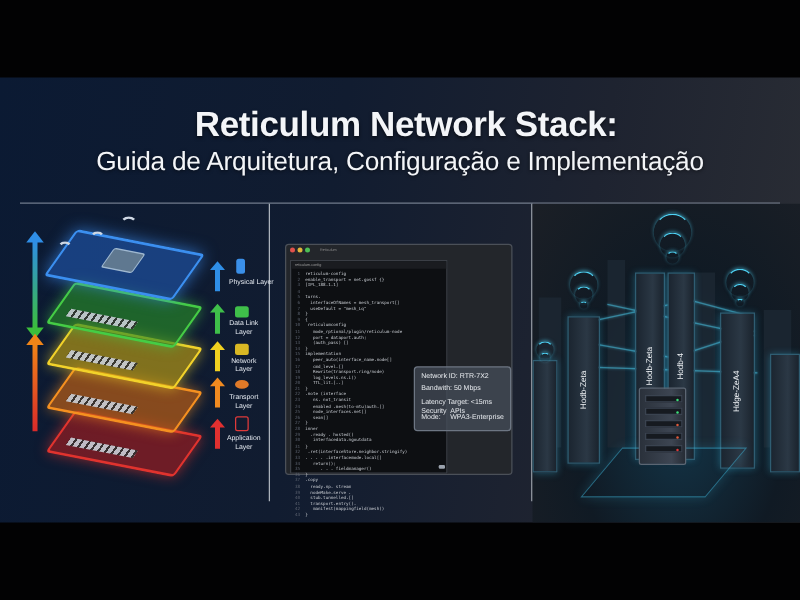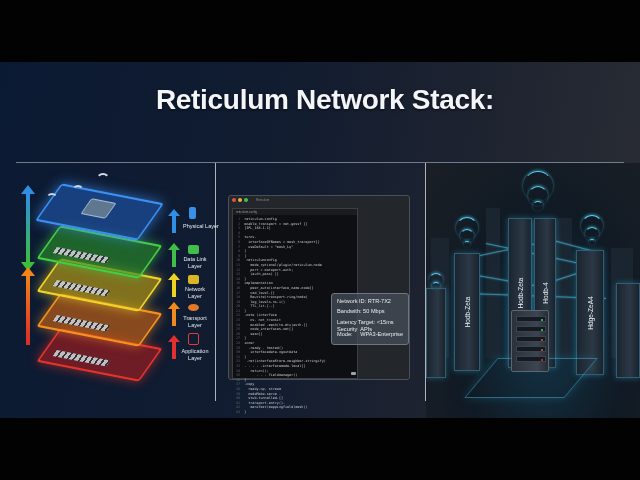--- a/index.html
+++ b/index.html
@@ -64,20 +64,21 @@
   .led { position: absolute; right: 2px; top: 1.5px; width: 2px; height: 2px; border-radius: 50%; }
   .floor { position: absolute; left: 55px; top: 195px; width: 100px; height: 40px; border: 1px solid #3fb8dd; transform: skewX(-40deg); opacity: 0.5; box-shadow: 0 0 8px rgba(63,184,221,0.4); }
 </style>
 </head>
 <body>
 
 <div class="canvas">
 
   <div class="title-block">
     <div class="title-main">Reticulum Network Stack:</div>
+    <div class="title-sub">Guida de Arquitetura, Configuração e Implementação</div>
   </div>
 
   <div class="hrule"></div>
   <div class="vrule a"></div>
   <div class="vrule b"></div>
 
   <div class="panel-left">
 
     <div class="side-arrow" style="left:26px; top:30px; height:70px; background:linear-gradient(#2f8ee6,#3cbf3c);">
       <div class="arrow-up" style="border-bottom:9px solid #2f8ee6;"></div>

